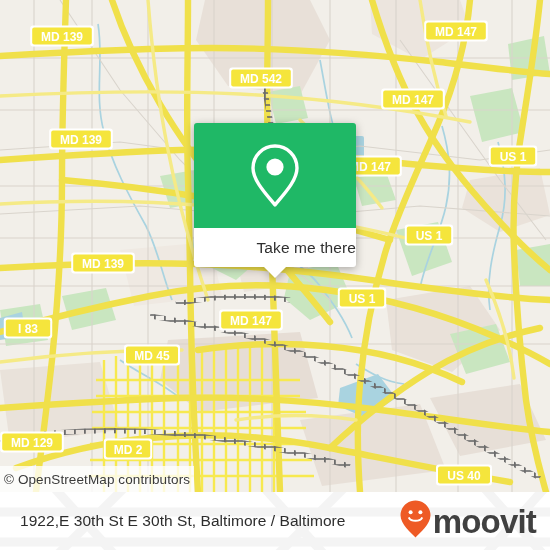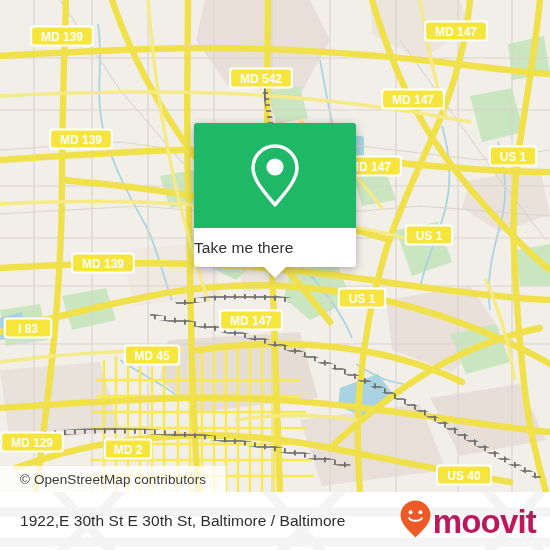--- a/index.html
+++ b/index.html
@@ -24,21 +24,21 @@
     background: #5eead4;
     overflow: hidden;
   }
   #map svg { display: block; }
 
   
   #attribution {
     position: absolute;
     left: 0; top: 466px;
     height: 26px;
-    padding: 0 20px;
+    padding: 0 4px;
     display: flex; align-items: center;
     background: rgba(255,255,255,0.78);
     font-size: 13.5px;
     color: #3a3a3a;
     letter-spacing: 0.1px;
     white-space: nowrap;
     z-index: 6;
   }
 
   
@@ -54,21 +54,21 @@
     background: #1fb866;
     border-radius: 3px 3px 0 0;
     display: flex; align-items: center; justify-content: center;
   }
   #popup-photo svg { display: block; }
   #popup-action {
     position: relative;
     width: 162px; height: 39px;
     background: #ffffff;
     border-radius: 0 0 3px 3px;
-    display: flex; align-items: center; justify-content: flex-start;
+    display: flex; align-items: center; justify-content: flex-end;
   }
   #popup-action-label {
     font-size: 15.5px;
     color: #2f2f2f;
     letter-spacing: 0.1px;
   }
   #popup-tail {
     position: absolute;
     left: 50%; bottom: -11px;
     margin-left: -11px;
@@ -104,21 +104,21 @@
   #footer-logo {
     position: absolute;
     right: 14px; top: 50%;
     transform: translateY(-50%);
     display: flex; align-items: center;
     z-index: 2;
   }
   #footer-logo-word {
     font-size: 33px;
     font-weight: bold;
-    color: #be185d;
+    color: #404040;
     letter-spacing: -0.8px;
     margin-left: 1px;
     line-height: 1;
   }
 </style>
 </head>
 <body>
 
 <div id="root">
 

